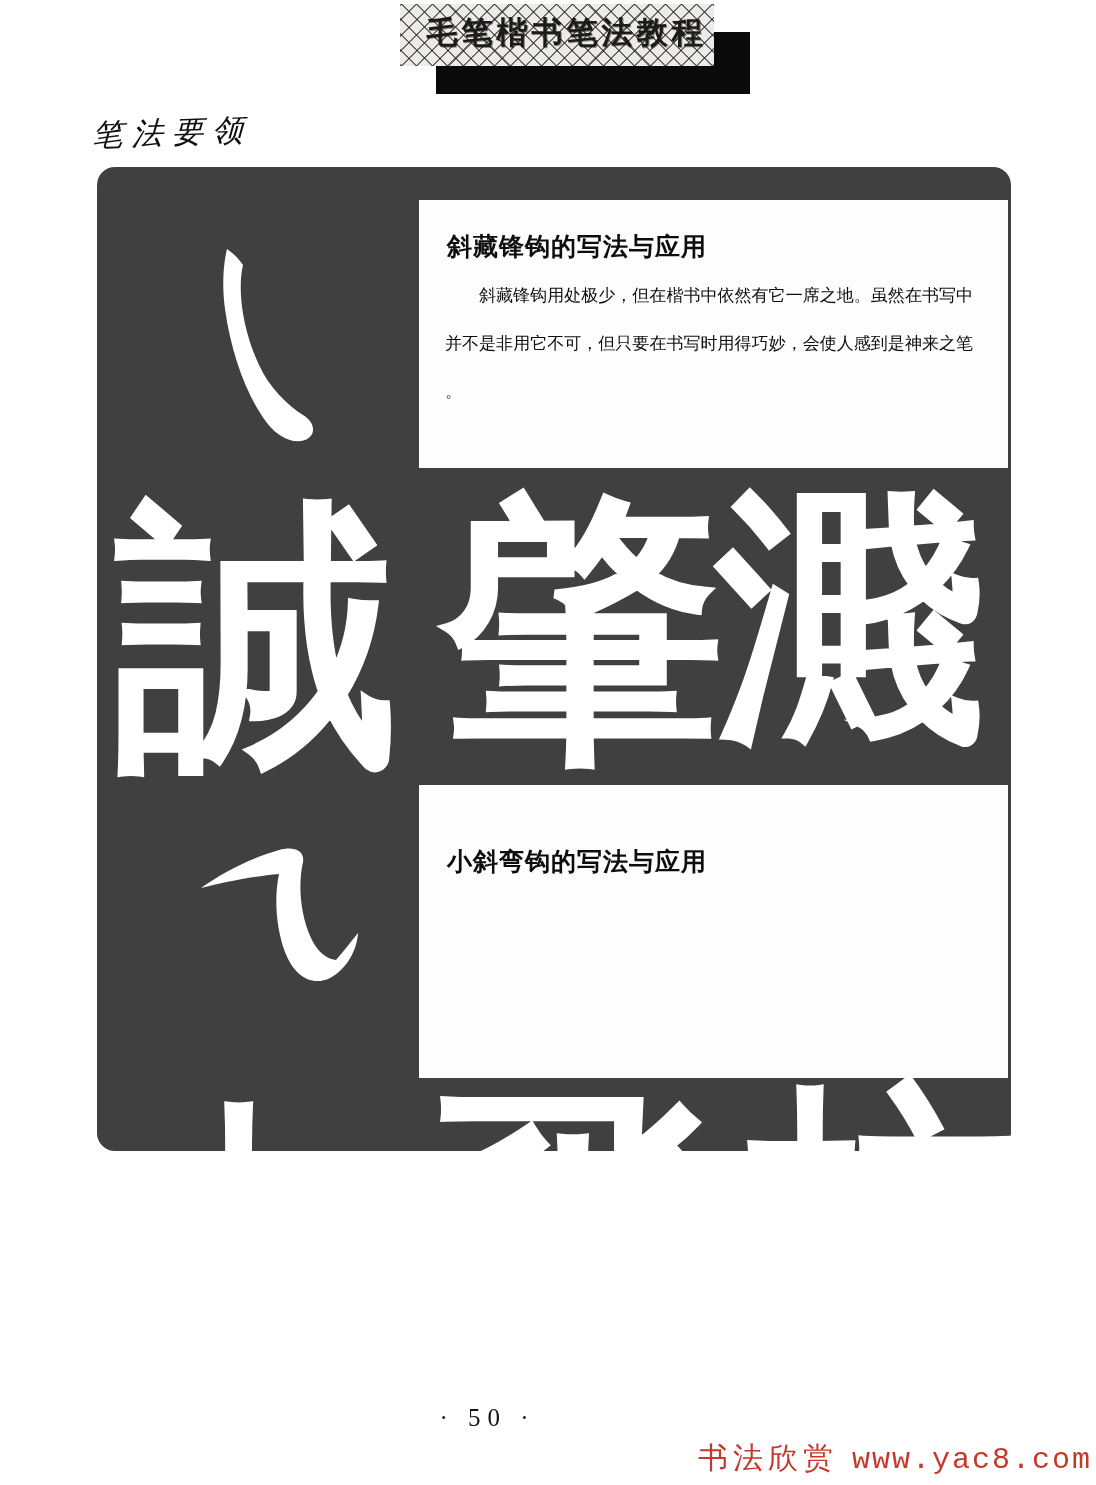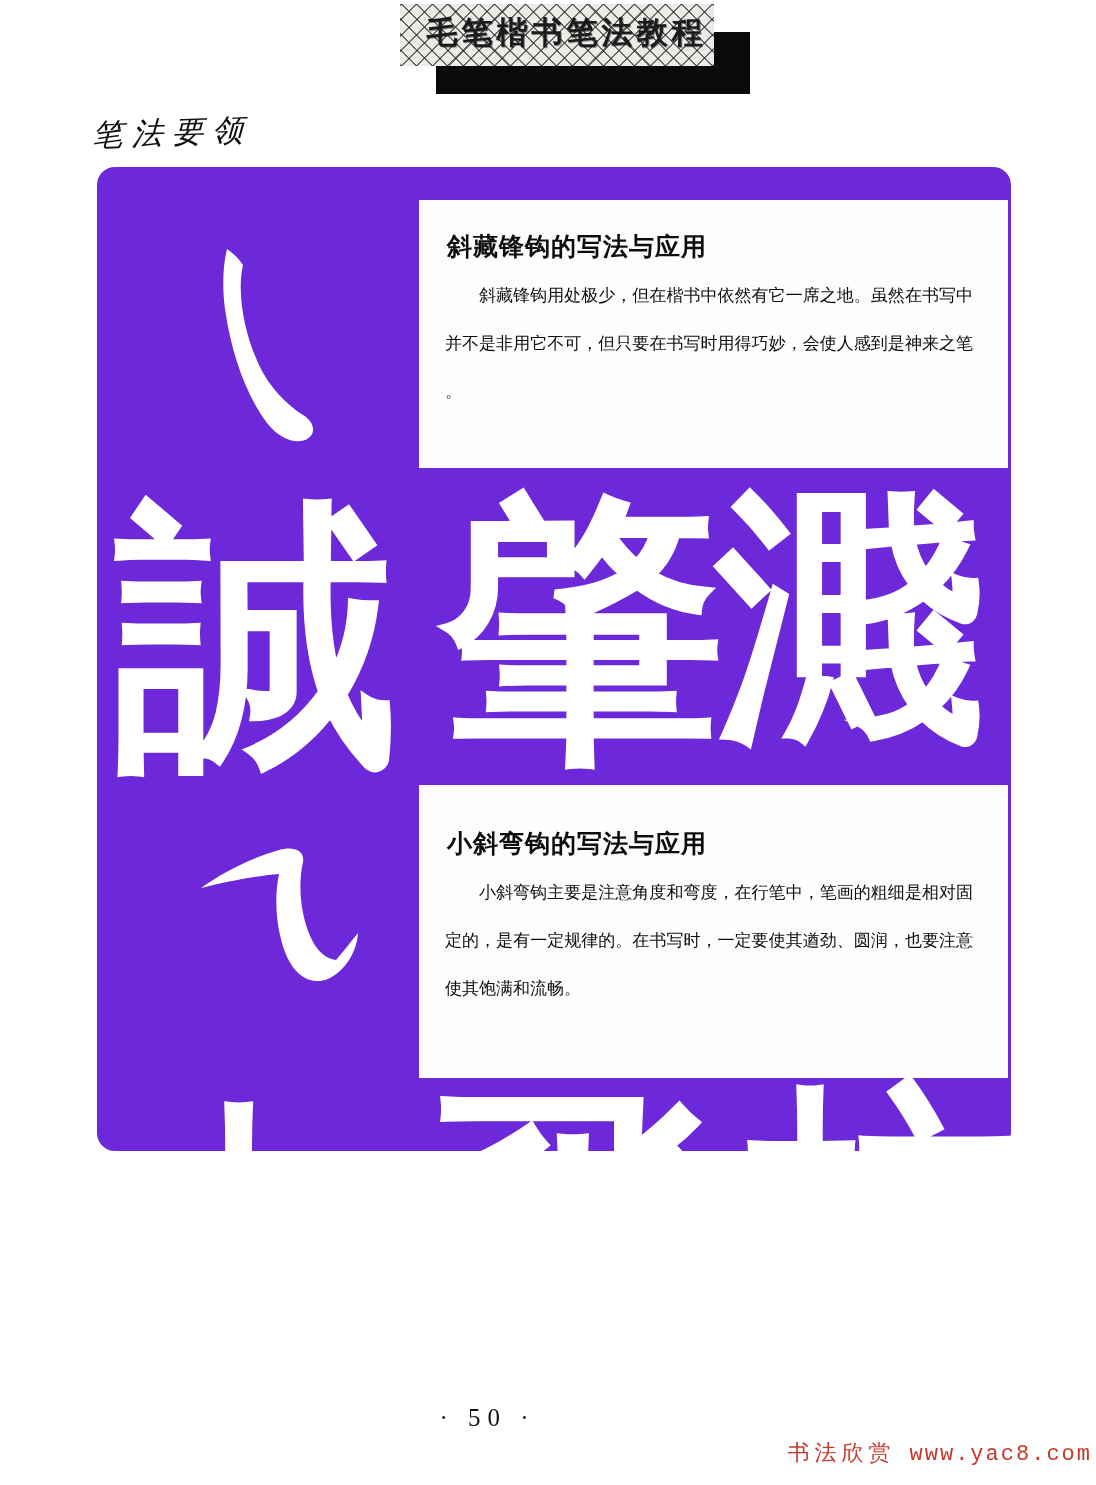--- a/index.html
+++ b/index.html
@@ -35,21 +35,21 @@
   .margin-label{
     position:absolute;left:92px;top:112px;
     font-size:31px;font-style:italic;letter-spacing:9px;color:#0f0f0f;
     transform:skewX(-4deg) rotate(-2deg);
     font-family:"Liberation Serif","DejaVu Serif",serif;
   }
 
   
   .panel{
     position:absolute;left:97px;top:167px;width:914px;height:984px;
-    background:#6d28d9;
+    background:#404040;
     border-radius:18px;
   }
   .glyph{
     position:absolute;transform:translate(-50%,-50%);
     color:#ffffff;line-height:1;font-weight:bold;white-space:nowrap;
     font-family:"Liberation Serif","DejaVu Serif",serif;
   }
   .stroke{position:absolute;}
   .stroke path{fill:#ffffff;}
 
@@ -59,37 +59,37 @@
     color:#0d0d0d;
   }
   .box1{top:33px;height:268px;}
   .box2{top:618px;height:293px;}
   .note-title{
     font-family:"Liberation Sans","DejaVu Sans",sans-serif;
     font-weight:bold;font-size:25px;line-height:25px;
     margin:0 0 0 28px;letter-spacing:1px;
   }
   .box1 .note-title{padding-top:34px;}
-  .box2 .note-title{padding-top:46px;}
+  .box2 .note-title{padding-top:64px;}
   .note-body{
     margin:13px 0 0 26px;width:528px;
     font-size:17px;line-height:48px;
     text-indent:2em;text-align:justify;
     word-break:break-all;line-break:anywhere;
     letter-spacing:0;
   }
 
   
   .page-number{
     position:absolute;left:0;top:1404px;width:975px;
     text-align:center;font-size:25px;letter-spacing:7px;color:#141414;
   }
   .watermark{
     position:absolute;right:4px;top:1438px;
-    font-size:22px;color:#c5392b;white-space:nowrap;
+    font-size:30px;color:#c5392b;white-space:nowrap;
   }
   .watermark .wm-name{letter-spacing:5px;margin-right:14px;}
   .watermark .wm-url{
     font-family:"Liberation Mono","DejaVu Sans Mono",monospace;
     letter-spacing:2px;
   }
 </style>
 </head>
 <body>
 
@@ -120,21 +120,20 @@
     <div class="glyph" style="left:754px;top:453px;font-size:272px;">濺</div>
 
     <svg class="stroke" style="left:98px;top:663px;" width="175" height="185" viewBox="0 0 175 185">
       <path d="M6,58 C28,42 56,28 84,20 C98,16 110,20 108,32 C103,54 105,84 116,108
                C122,121 131,129 141,130 C148,122 155,113 163,103 C162,120 152,139 135,148
                C117,157 99,146 90,122 C81,98 79,68 84,44 C60,46 30,52 6,58 Z"></path>
     </svg>
 
     <div class="note-box box2">
       <div class="note-title">小斜弯钩的写法与应用</div>
-      <div class="note-body">小斜弯钩主要是注意角度和弯度，在行笔中，笔画的粗细是相对固定的，是有一定规律的。在书写时，一定要使其遒劲、圆润，也要注意使其饱满和流畅。</div>
     </div>
 
     <div class="glyph" style="left:170px;top:1061px;font-size:252px;">九</div>
     <div class="glyph" style="left:483px;top:1068px;font-size:298px;">飛</div>
     <div class="glyph" style="left:786px;top:1053px;font-size:278px;">杭</div>
 
   </div>
 
   <div class="page-number">· 50 ·</div>
 

